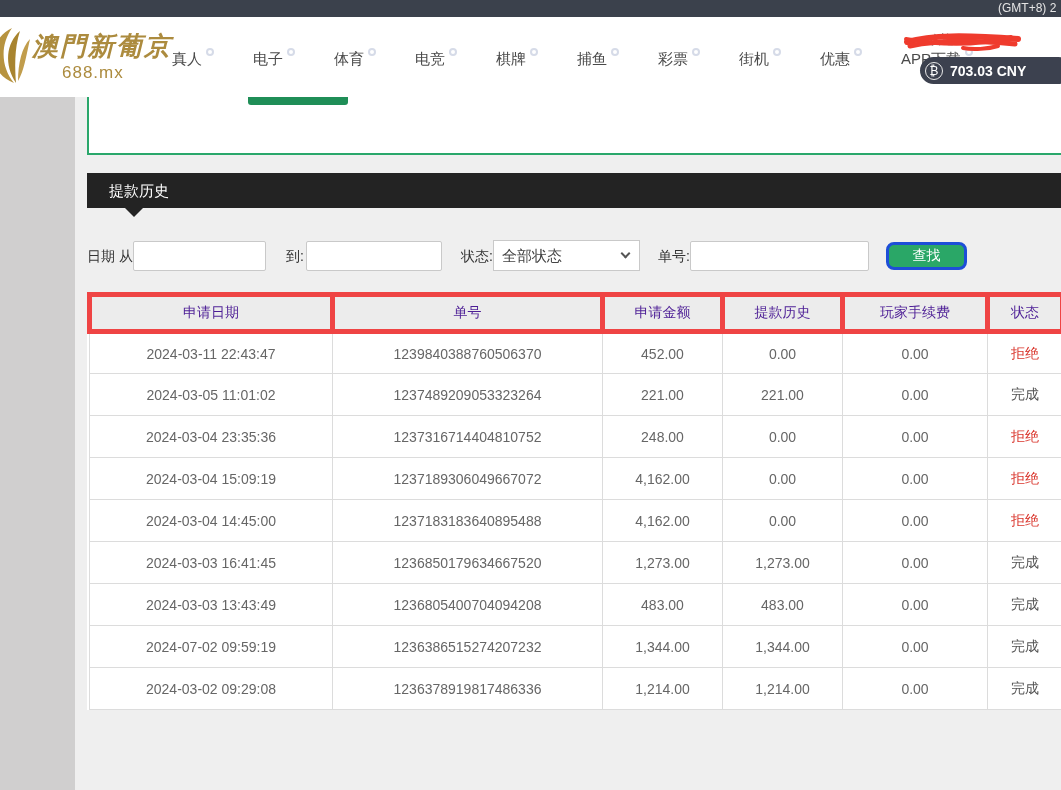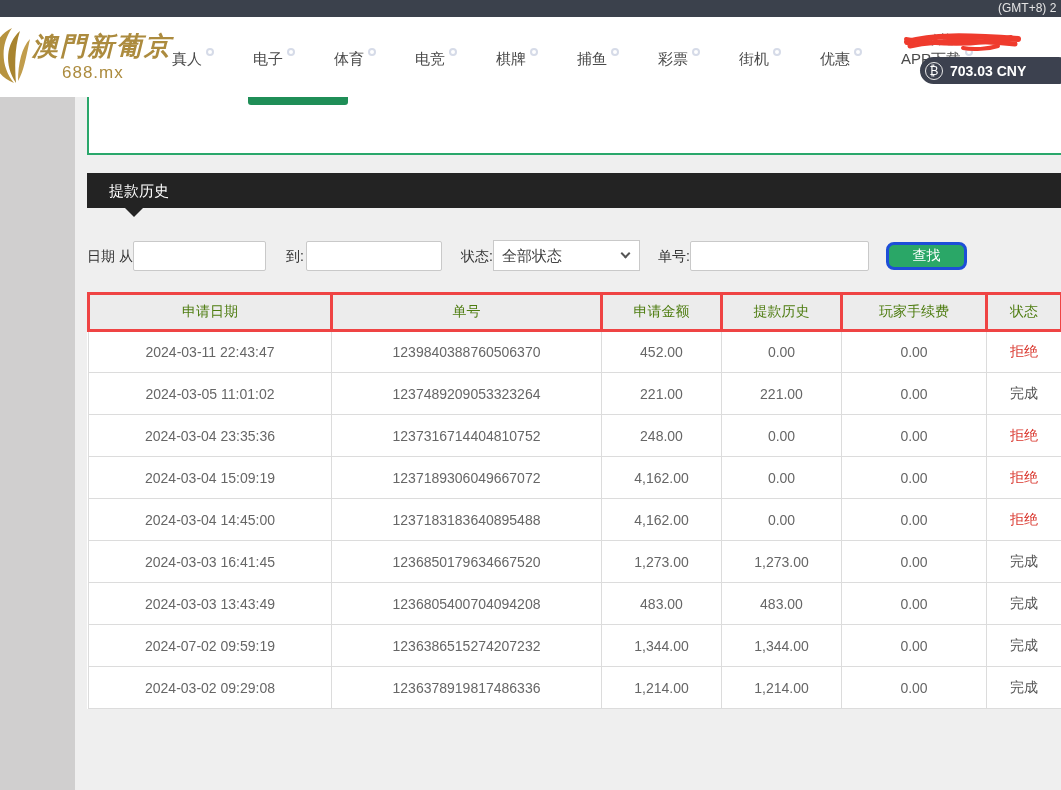--- a/index.html
+++ b/index.html
@@ -53,22 +53,22 @@
   .fselect { position:absolute; left:493px; top:240px; width:147px; height:31px; border:1px solid #c9c9c9;
       background:#fff; font-size:15px; color:#444; line-height:29px; padding-left:8px; cursor:pointer; }
   .fselect .chev { position:absolute; right:10px; top:9px; width:7px; height:7px;
       border-right:2px solid #555; border-bottom:2px solid #555; transform:rotate(45deg); }
   .search-btn { position:absolute; left:886px; top:242px; width:81px; height:28px; background:#2aa767;
       border:3px solid #1d4ed8; border-radius:8px; color:#fff; font-size:14px; cursor:pointer; }
 
   
   .history-table { position:absolute; left:87px; top:292px; border-collapse:collapse; table-layout:fixed;
       width:973px; background:#fff; }
-  .history-table th { background:#ececec; border:3px solid #ef4444; height:37px; font-size:14px;
-      font-weight:normal; color:#4d7c0f; text-align:center; }
+  .history-table th { background:#ececec; border:5px solid #ef4444; height:37px; font-size:14px;
+      font-weight:normal; color:#4c1d95; text-align:center; }
   .history-table td { border:1px solid #dcdcdc; height:42px; font-size:14px; color:#666; text-align:center;
       background:#fff; white-space:nowrap; overflow:hidden; }
   .c0{width:243px;} .c1{width:270px;} .c2{width:120px;} .c3{width:120px;} .c4{width:145px;} .c5{width:75px;}
 </style>
 </head>
 <body>
 
 <div class="page">
 
   <div class="green-box">

